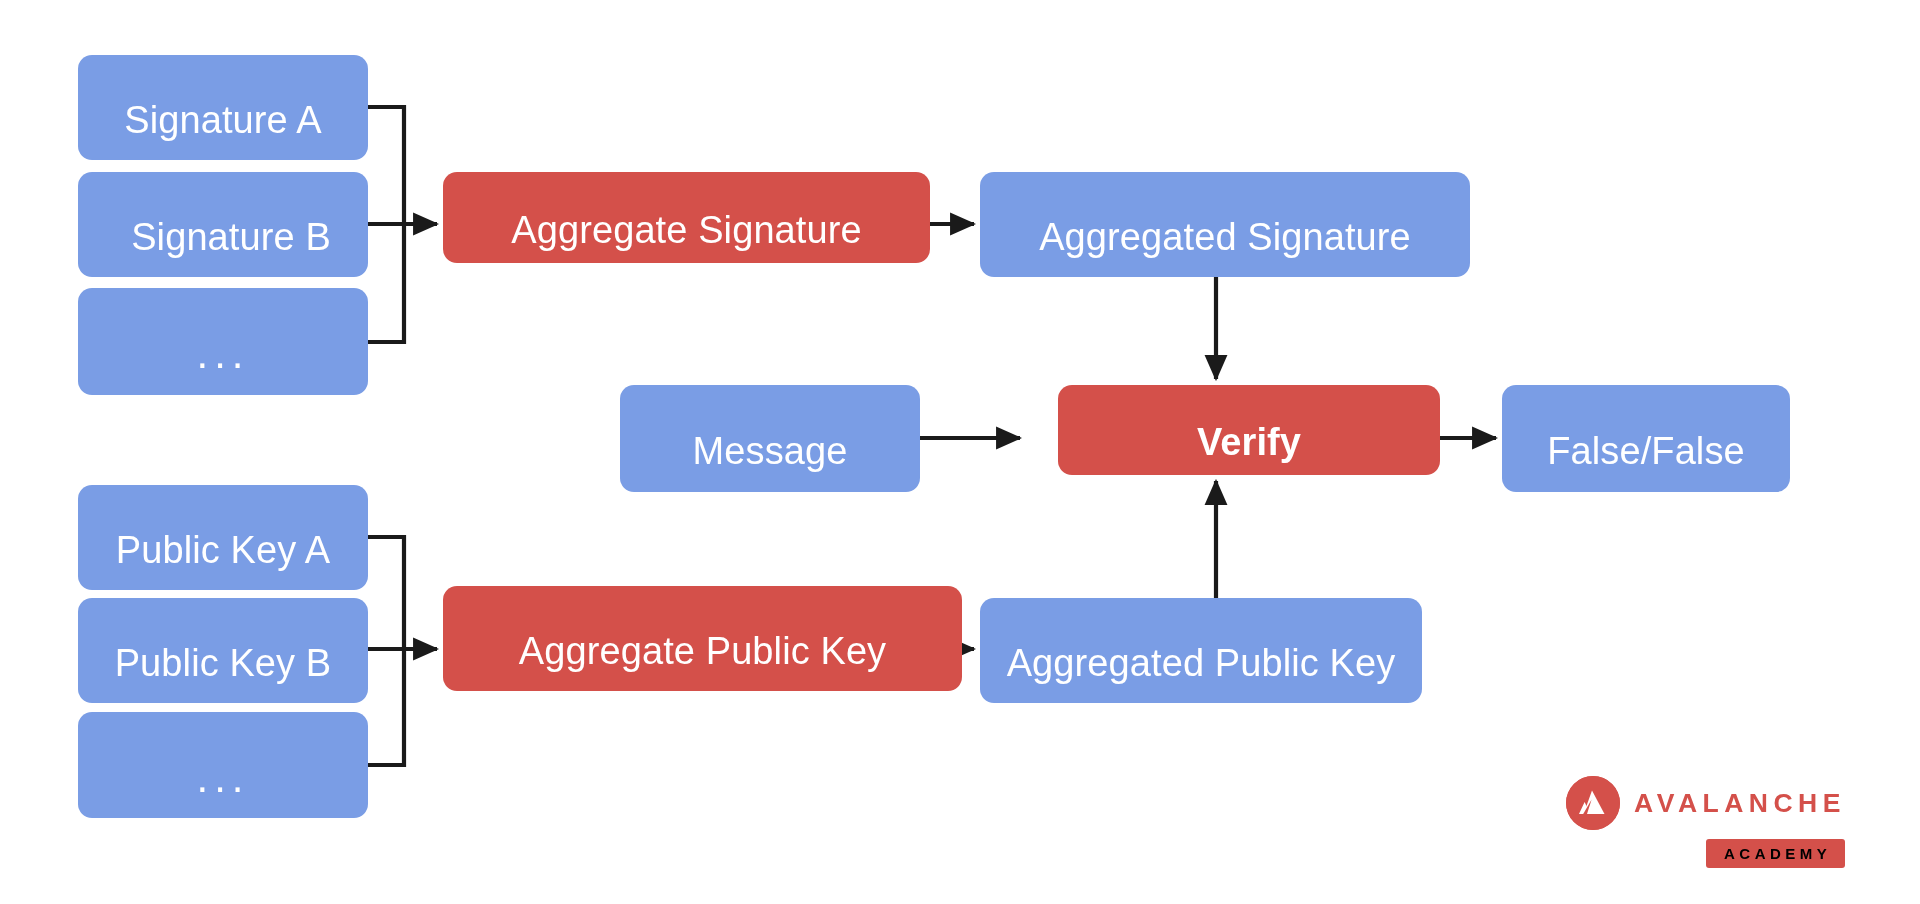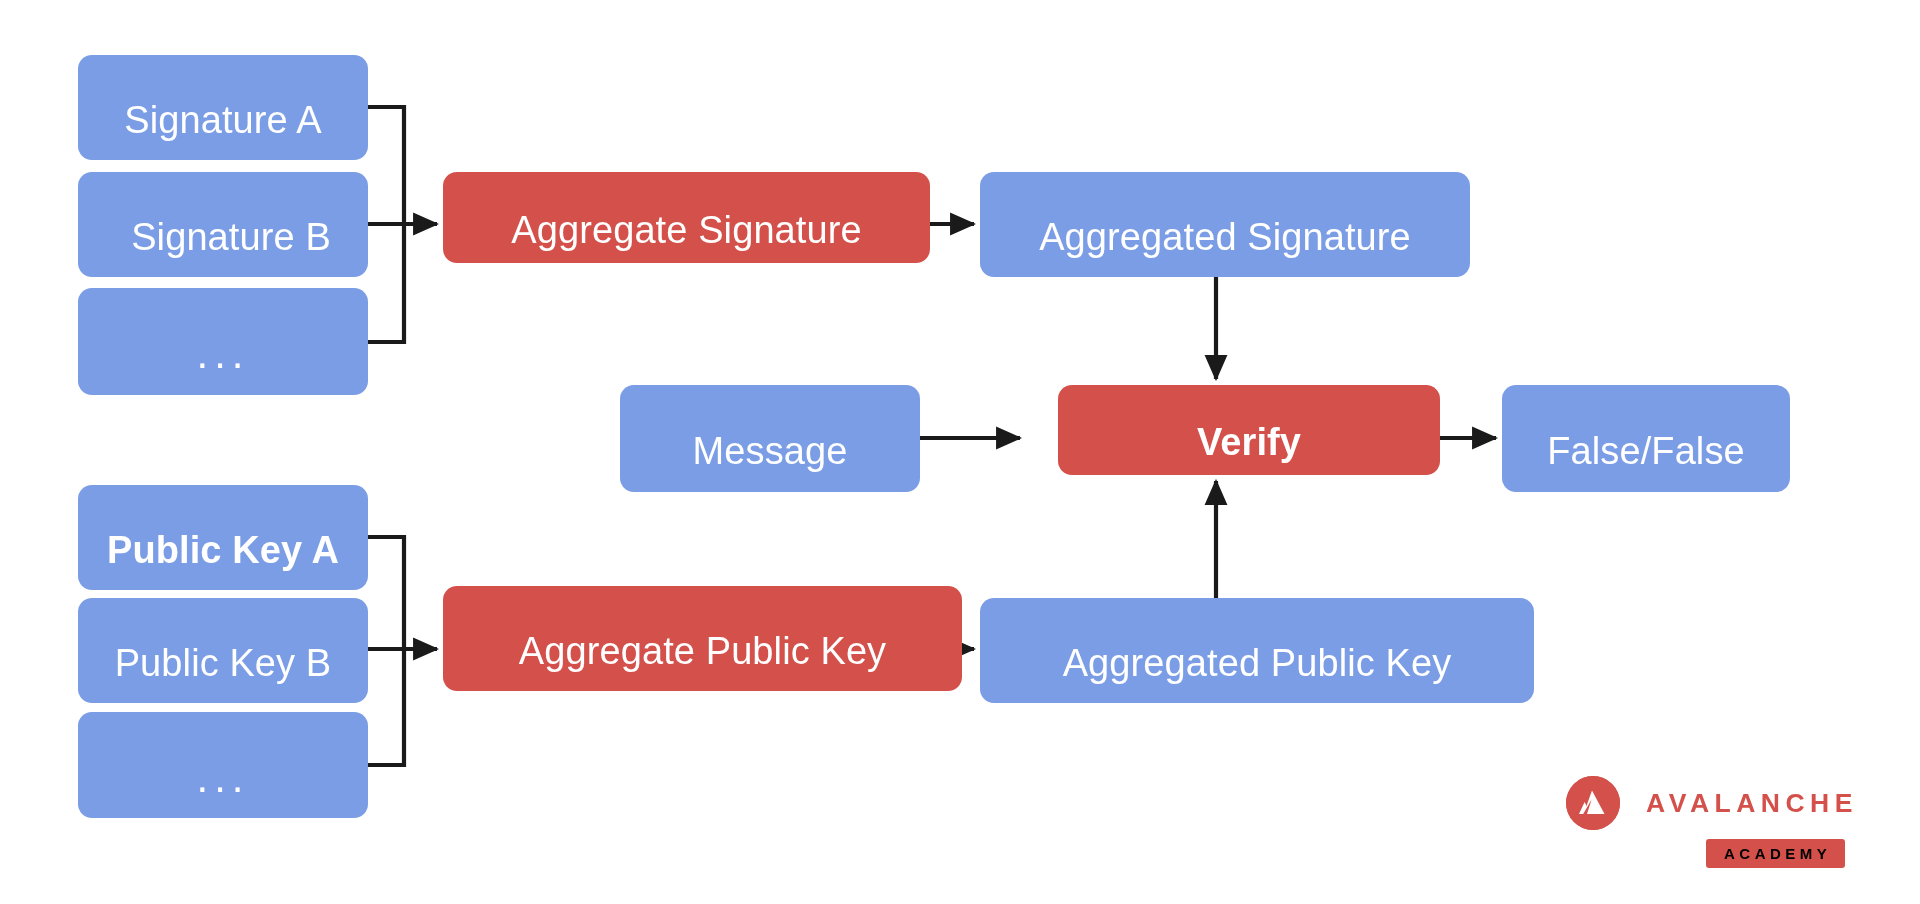--- a/index.html
+++ b/index.html
@@ -64,21 +64,21 @@
   #logo {
     position: absolute;
     left: 1566px;
     top: 776px;
     width: 320px;
     height: 92px;
   }
   #logo .logo-row {
     display: flex;
     align-items: center;
-    gap: 26px;
+    gap: 14px;
     text-align: center;
   }
   #logo .mark {
     width: 54px;
     height: 54px;
     border-radius: 50%;
     background: #d4504a;
     position: relative;
     flex: 0 0 auto;
   }
@@ -168,37 +168,37 @@
   </div>
 
   <div class="node red bold" style="left:1058px; top:385px; width:382px; height:90px;justify-content:center;">
     <span class="label">Verify</span>
   </div>
 
   <div class="node blue" style="left:1502px; top:385px; width:288px; height:107px;">
     <span class="label">False/False</span>
   </div>
 
-  <div class="node blue" style="left:78px; top:485px; width:290px; height:105px;font-weight:bold;">
+  <div class="node blue" style="left:78px; top:485px; width:290px; height:105px;">
     <span class="label">Public Key A</span>
   </div>
 
   <div class="node blue" style="left:78px; top:598px; width:290px; height:105px;text-align:center;">
     <span class="label">Public Key B</span>
   </div>
 
   <div class="node blue ellipsis" style="left:78px; top:712px; width:290px; height:106px;">
     <span class="label">...</span>
   </div>
 
   <div class="node red" style="left:443px; top:586px; width:519px; height:105px;">
     <span class="label">Aggregate Public Key</span>
   </div>
 
-  <div class="node blue" style="left:980px; top:598px; width:554px; height:105px;align-items:center;">
+  <div class="node blue" style="left:980px; top:598px; width:442px; height:105px;align-items:center;">
     <span class="label">Aggregated Public Key</span>
   </div>
 
   <div id="logo">
     <div class="logo-row">
       <div class="mark">
         <svg viewBox="0 0 54 54" width="54" height="54" aria-hidden="true">
           <circle cx="27" cy="27" r="27" fill="#d4504a"></circle>
           <path d="M 26.0 14.5 L 38.5 38.0 L 30.0 38.0 L 17.6 38.0 Z" fill="#ffffff"></path>
           <path d="M 18.6 26.0 L 24.4 38.0 L 13.0 38.0 Z" fill="#ffffff"></path>

